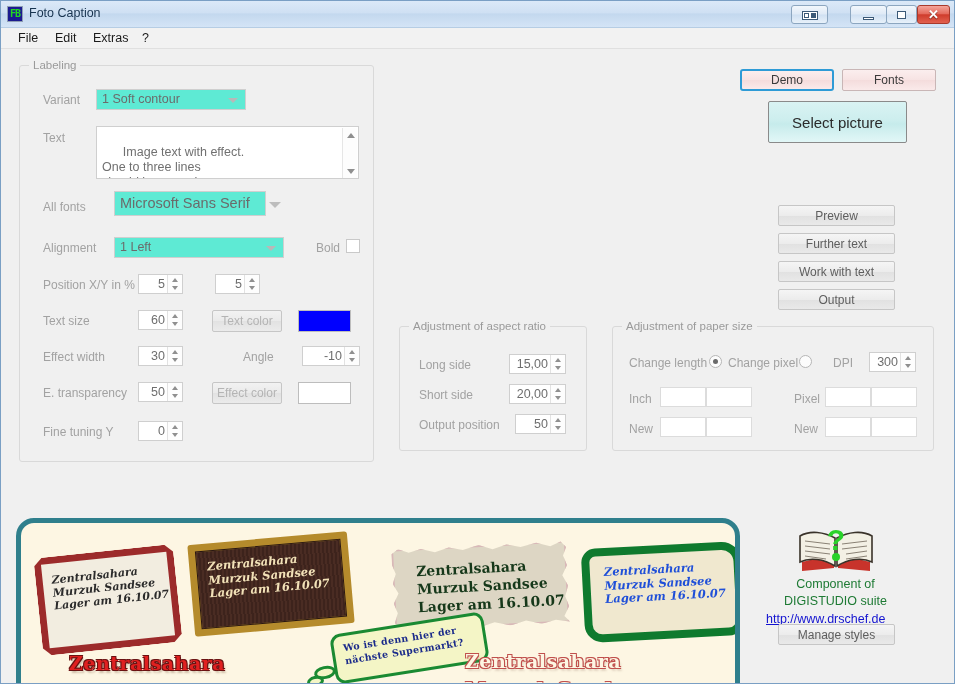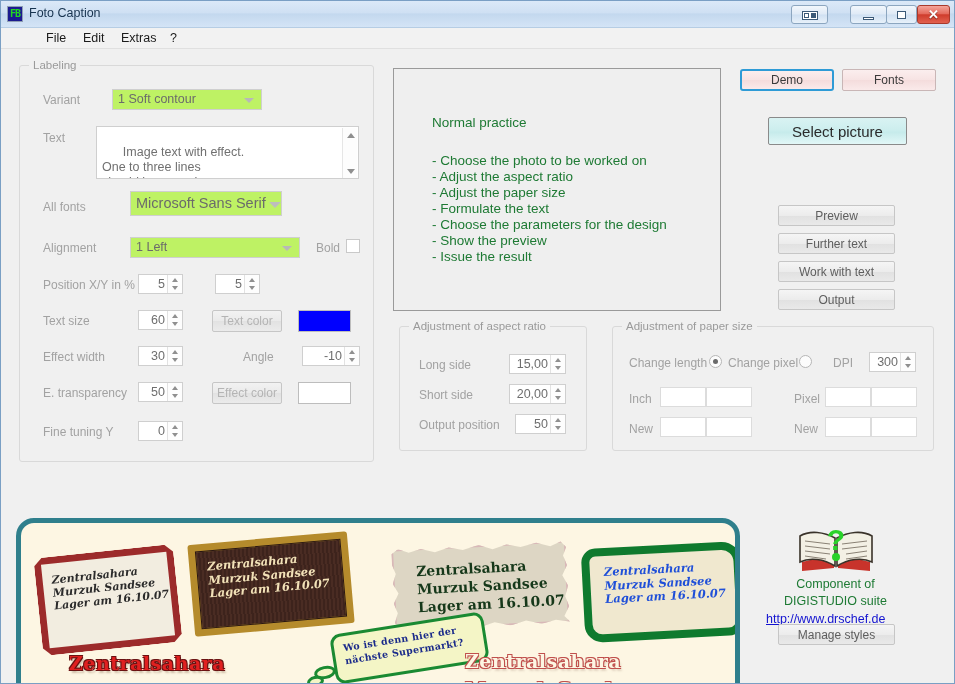--- a/index.html
+++ b/index.html
@@ -109,21 +109,20 @@
     background: #f2f2f2;
     border-bottom: 1px solid #e0e0e0;
     box-sizing: border-box;
   }
   .menuitem {
     position: absolute;
     top: 3px;
     font-size: 12.5px;
     color: #1b1b1b;
     cursor: default;
-    margin-left: 28px;
   }
 
   
   .client {
     position: absolute;
     left: 0; top: 48px;
     width: 955px; height: 636px;
     background: #f0f0f0;
   }
 
@@ -147,27 +146,26 @@
     position: absolute;
     font-size: 12px;
     color: #a2a2a2;
     white-space: nowrap;
   }
 
   
   .combo {
     position: absolute;
     border: 1px solid #cfcfcf;
-    background: #bef264;
+    background: #5eead4;
     box-sizing: border-box;
     font-size: 12.5px;
     color: #6b6b6b;
     padding: 2px 0 8px 5px;
     cursor: default;
-    margin-left: 16px;
   }
   .combo .arrow {
     position: absolute;
     right: 7px; top: 50%;
     margin-top: -2px;
     width: 0; height: 0;
     border-left: 5px solid transparent;
     border-right: 5px solid transparent;
     border-top: 5px solid #b8b8b8;
   }
@@ -665,30 +663,20 @@
 
     <div class="lbl" style="left:42px; top:376px;">Fine tuning Y</div>
     <div class="spin" style="left:137px; top:372px; width:45px;">
       <span class="val">0</span>
       <span class="btns">
           <i class="u"></i>
           <i class="d"></i>
         </span>
     </div>
 
-    <div class="preview-pane" style="left:392px; top:19px; width:328px; height:243px;">
-      <div class="preview-text">Normal practice</div>
-      <div class="preview-text" style="top:84px;">- Choose the photo to be worked on
-- Adjust the aspect ratio
-- Adjust the paper size
-- Formulate the text
-- Choose the parameters for the design
-- Show the preview
-- Issue the result</div>
-    </div>
 
     <div class="groupbox" style="left:398px; top:277px; width:188px; height:125px;">
       <div class="group-title">Adjustment of aspect ratio</div>
     </div>
     <div class="lbl" style="left:418px; top:309px;">Long side</div>
     <div class="spin" style="left:508px; top:305px; width:57px;">
       <span class="val">15,00</span>
       <span class="btns">
           <i class="u"></i>
           <i class="d"></i>
@@ -736,21 +724,21 @@
 
     <div class="lbl" style="left:793px; top:343px;">Pixel</div>
     <div class="tbox" style="left:824px; top:338px; width:46px; height:20px;"></div>
     <div class="tbox" style="left:870px; top:338px; width:46px; height:20px;"></div>
     <div class="lbl" style="left:793px; top:373px;">New</div>
     <div class="tbox" style="left:824px; top:368px; width:46px; height:20px;"></div>
     <div class="tbox" style="left:870px; top:368px; width:46px; height:20px;"></div>
 
     <div class="btn btn-pink btn-pink-focus" style="left:739px; top:20px; width:94px; height:22px;">Demo</div>
     <div class="btn btn-pink" style="left:841px; top:20px; width:94px; height:22px;">Fonts</div>
-    <div class="btn btn-cyan" style="left:767px; top:52px; width:139px; height:28px;margin-top:16px;">Select picture</div>
+    <div class="btn btn-cyan" style="left:767px; top:52px; width:139px; height:42px;">Select picture</div>
 
     <div class="btn" style="left:777px; top:156px; width:117px; height:21px;">Preview</div>
     <div class="btn" style="left:777px; top:184px; width:117px; height:21px;">Further text</div>
     <div class="btn" style="left:777px; top:212px; width:117px; height:21px;">Work with text</div>
     <div class="btn" style="left:777px; top:240px; width:117px; height:21px;">Output</div>
 
     <div class="banner">
       <div class="banner-inner">
 
         <div class="card1">

